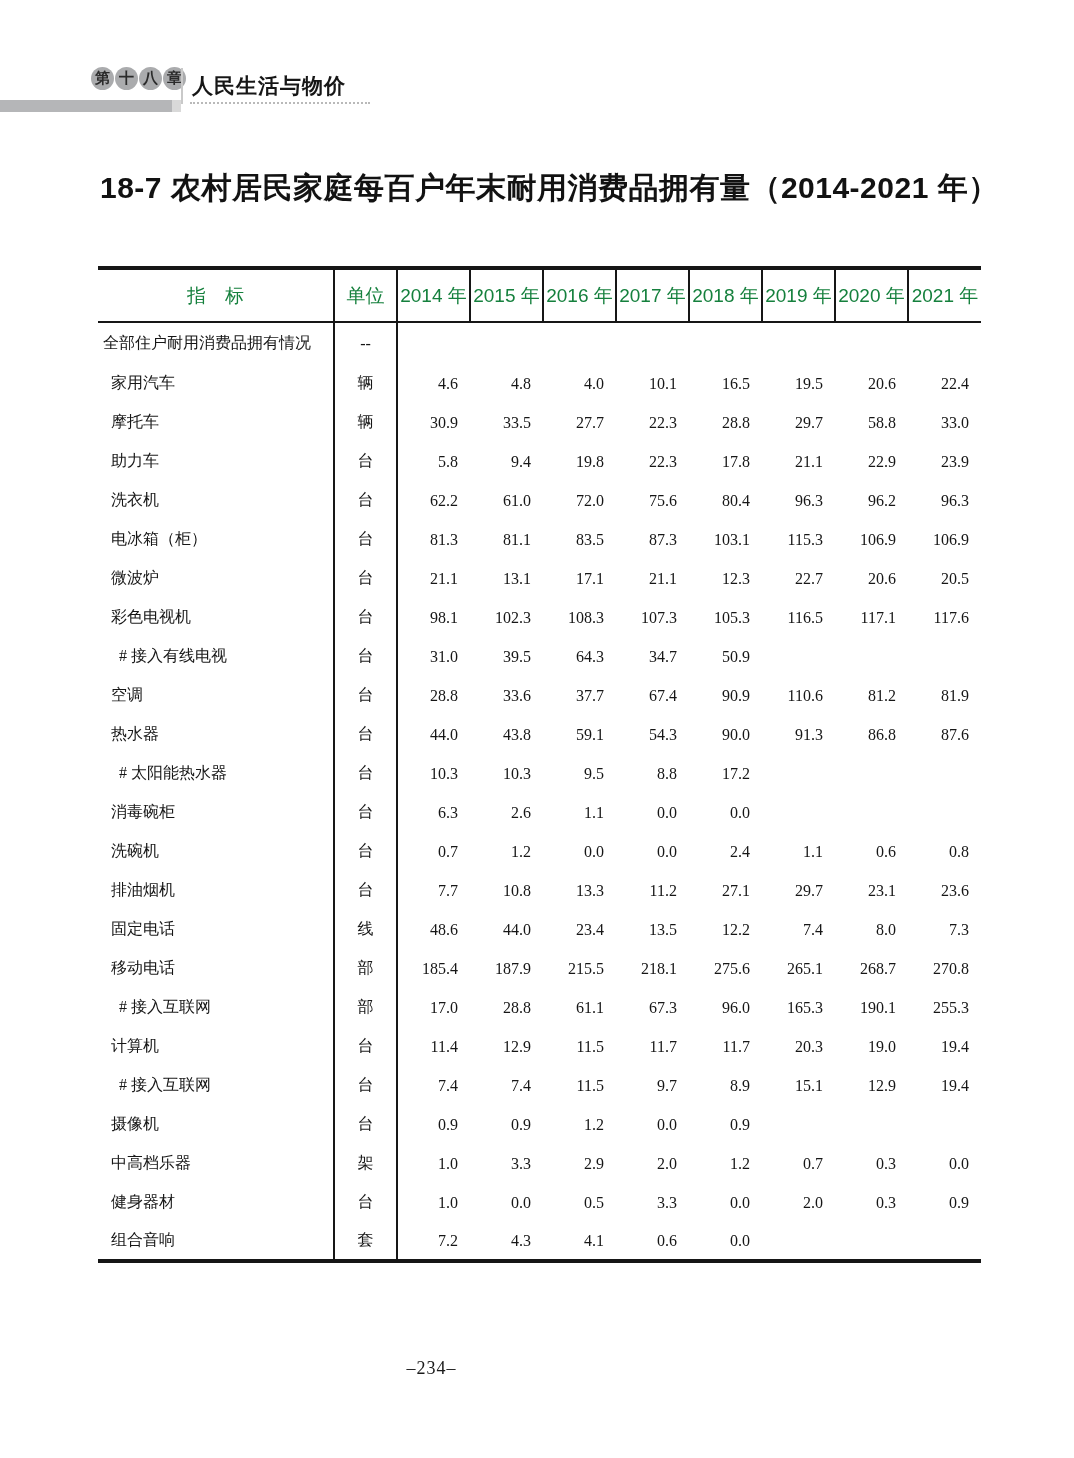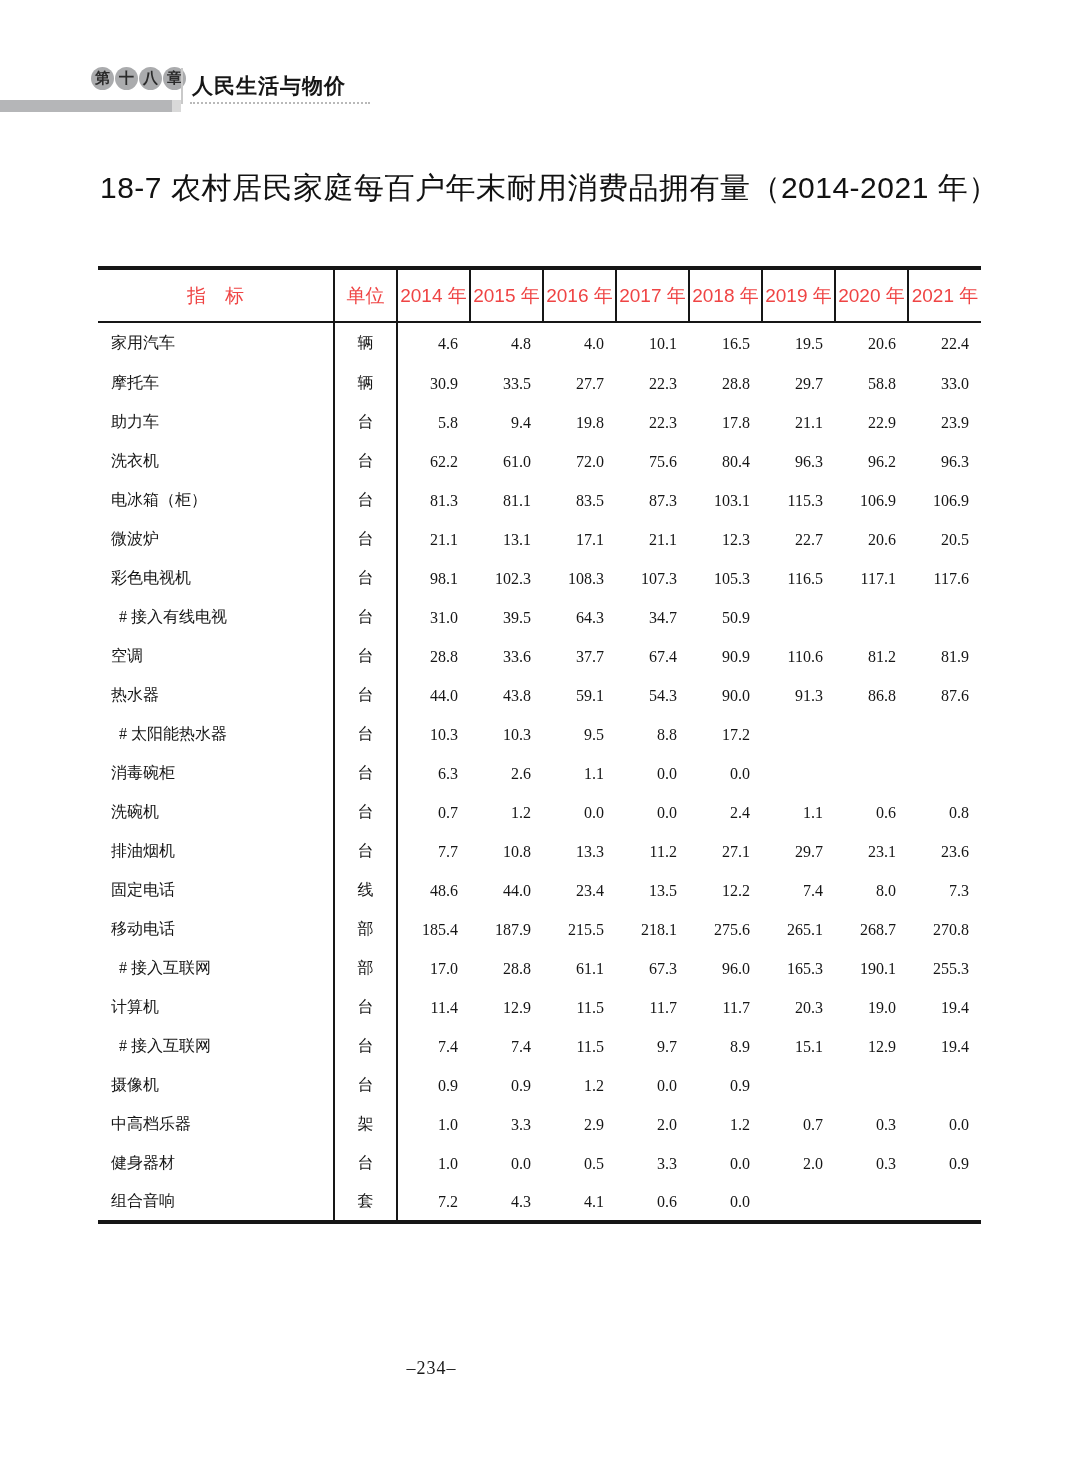--- a/index.html
+++ b/index.html
@@ -47,39 +47,39 @@
   .chapter-dotted {
     position:absolute; left:190px; top:102px;
     width:180px; height:0;
     border-bottom:2px dotted #b9b9b9;
   }
 
   
   .page-title {
     position:absolute; left:100px; top:168px; width:880px;
     font-family:"Liberation Sans","DejaVu Sans",sans-serif;
-    font-weight:normal; font-size:30px; letter-spacing:0.5px;
+    font-weight:bold; font-size:30px; letter-spacing:0.5px;
     color:#121212; white-space:nowrap;
   }
 
   
   .stat-table-wrap { position:absolute; left:98px; top:266px; }
   table.stat {
     width:883px; table-layout:fixed; border-collapse:collapse;
     border-top:4px solid #161616;
     border-bottom:4px solid #161616;
   }
   table.stat col.c-ind  { width:236px; }
   table.stat col.c-unit { width:63px; }
   table.stat col.c-year { width:73px; }
 
   table.stat thead th {
     height:54px;
     font-family:"Liberation Sans","DejaVu Sans",sans-serif;
-    font-weight:normal; font-size:19px; color:#ef4444;
+    font-weight:normal; font-size:19px; color:#15803d;
     text-align:center; vertical-align:middle;
     border-bottom:2px solid #161616;
     white-space:nowrap; overflow:hidden;
   }
   table.stat thead th + th { border-left:2px solid #161616; }
 
   table.stat tbody td {
     height:39px;
     font-family:"Liberation Serif","DejaVu Serif",serif;
     font-size:16px; color:#161616;
@@ -149,20 +149,32 @@
             <th>2016 年</th>
             <th>2017 年</th>
             <th>2018 年</th>
             <th>2019 年</th>
             <th>2020 年</th>
             <th>2021 年</th>
           </tr>
       </thead>
       <tbody>
 
+      <tr>
+            <td class="cell-label ind-0">全部住户耐用消费品拥有情况</td>
+            <td class="cell-unit">--</td>
+            <td class="cell-value"></td>
+            <td class="cell-value"></td>
+            <td class="cell-value"></td>
+            <td class="cell-value"></td>
+            <td class="cell-value"></td>
+            <td class="cell-value"></td>
+            <td class="cell-value"></td>
+            <td class="cell-value"></td>
+          </tr>
           <tr>
             <td class="cell-label ind-1">家用汽车</td>
             <td class="cell-unit">辆</td>
             <td class="cell-value">4.6</td>
             <td class="cell-value">4.8</td>
             <td class="cell-value">4.0</td>
             <td class="cell-value">10.1</td>
             <td class="cell-value">16.5</td>
             <td class="cell-value">19.5</td>
             <td class="cell-value">20.6</td>

